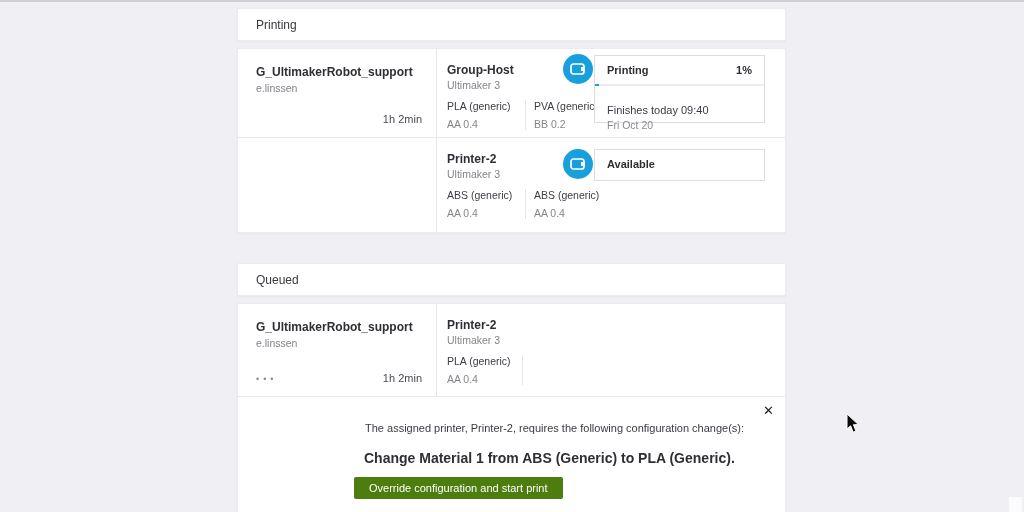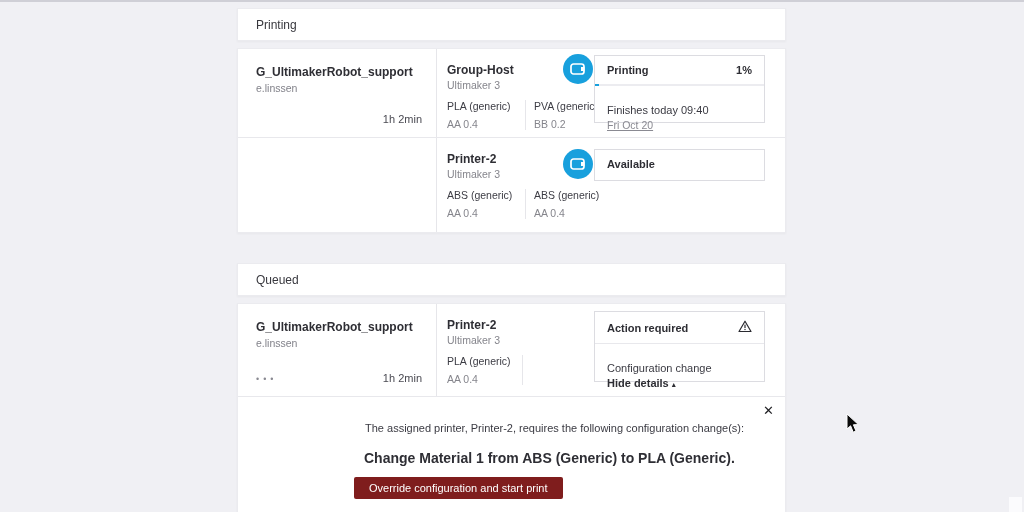--- a/index.html
+++ b/index.html
@@ -48,21 +48,21 @@
   .row1 .status-box { top:6px; height:68px; }
   .row2 .status-box { top:11px; height:32px; }
   .qrow .status-box { top:7px; height:71px; }
   .status-head { height:28px; display:flex; align-items:center; justify-content:space-between;
     padding:0 12px; font-size:11px; font-weight:bold; color:#2e2e34; }
   .qrow .status-head { height:32px; border-bottom:1px solid #e8e8ec; }
   .progress-track { position:relative; height:2px; background:#ececf0; }
   .progress-fill { position:absolute; left:0; top:0; height:2px; }
   .status-body { padding:18px 12px 0 12px; }
   .status-line1 { font-size:11px; color:#3a3a42; }
-  .status-line2 { font-size:10.5px; color:#8a8a92; margin-top:3px;text-decoration:underline; }
+  .status-line2 { font-size:10.5px; color:#8a8a92; margin-top:3px; }
   .cfg-line { font-size:11px; color:#3a3a42; }
   .toggle-line { font-size:11px; font-weight:bold; color:#2e2e34; margin-top:3px; cursor:pointer; }
   .caret { font-size:8px; color:#2e2e34; margin-left:3px; }
 
   .section-gap { height:30px; }
   .queued-card { border-bottom:none; }
 
   .details { position:relative; height:121px; border-top:1px solid #e8e8ec; }
   .close-btn { position:absolute; right:11px; top:7px; font-size:13px; font-weight:bold;
     color:#1c1c20; cursor:pointer; line-height:1; }
@@ -177,43 +177,27 @@
         <div class="printer-col">
           <div class="printer-name">Printer-2</div>
           <div class="printer-model">Ultimaker 3</div>
           <div class="materials">
             <div class="mat only">
               <div class="mat-name">PLA (generic)</div>
               <div class="mat-core">AA 0.4</div>
             </div>
           </div>
         </div>
-        <div class="status-box">
-          <div class="status-head">
-            <span>Action required</span>
-            <span>
-              <svg width="14" height="13" viewBox="0 0 14 13">
-                <path d="M7 1.2 L13 11.5 L1 11.5 Z" fill="none" stroke="#2a2a30" stroke-width="1.2" stroke-linejoin="round"></path>
-                <rect x="6.4" y="4.6" width="1.2" height="3.4" fill="#2a2a30"></rect>
-                <rect x="6.4" y="8.9" width="1.2" height="1.2" fill="#2a2a30"></rect>
-              </svg>
-            </span>
-          </div>
-          <div class="status-body">
-            <div class="cfg-line">Configuration change</div>
-            <div class="toggle-line"><span>Hide details</span><span class="caret">▴</span></div>
-          </div>
-        </div>
       </div>
 
       <div class="details">
         <div class="close-btn">✕</div>
         <div class="detail-msg">The assigned printer, Printer-2, requires the following configuration change(s):</div>
         <div class="detail-change">Change Material 1 from ABS (Generic) to PLA (Generic).</div>
-        <button class="override-btn accent-bg" style="background-color: #7f1d1d;">Override configuration and start print</button>
+        <button class="override-btn accent-bg" style="background-color: #4d7c0f;">Override configuration and start print</button>
       </div>
     </div>
   </div>
 
   <div class="scroll-notch"></div>
 
   <div class="cursor">
     <svg width="16" height="22" viewBox="0 0 16 22">
       <path d="M1 1 L1 16 L4.6 12.8 L7.2 19.2 L10 18 L7.4 11.8 L12.4 11.6 Z" fill="#0a0a0a" stroke="#ffffff" stroke-width="1"></path>
     </svg>

